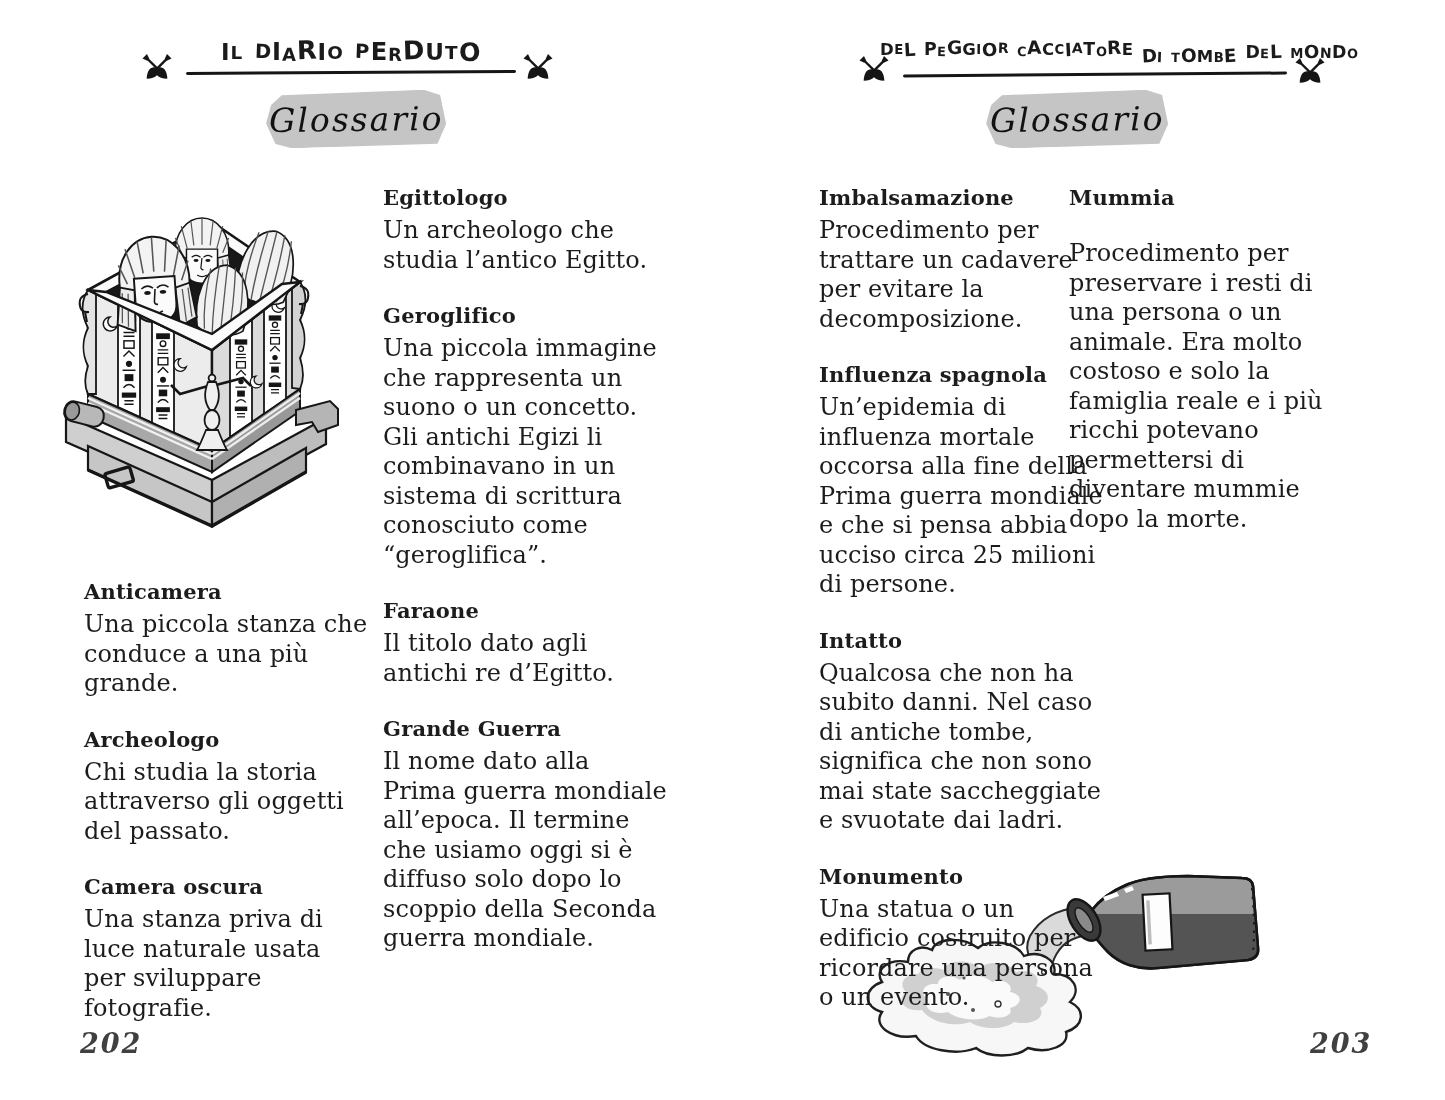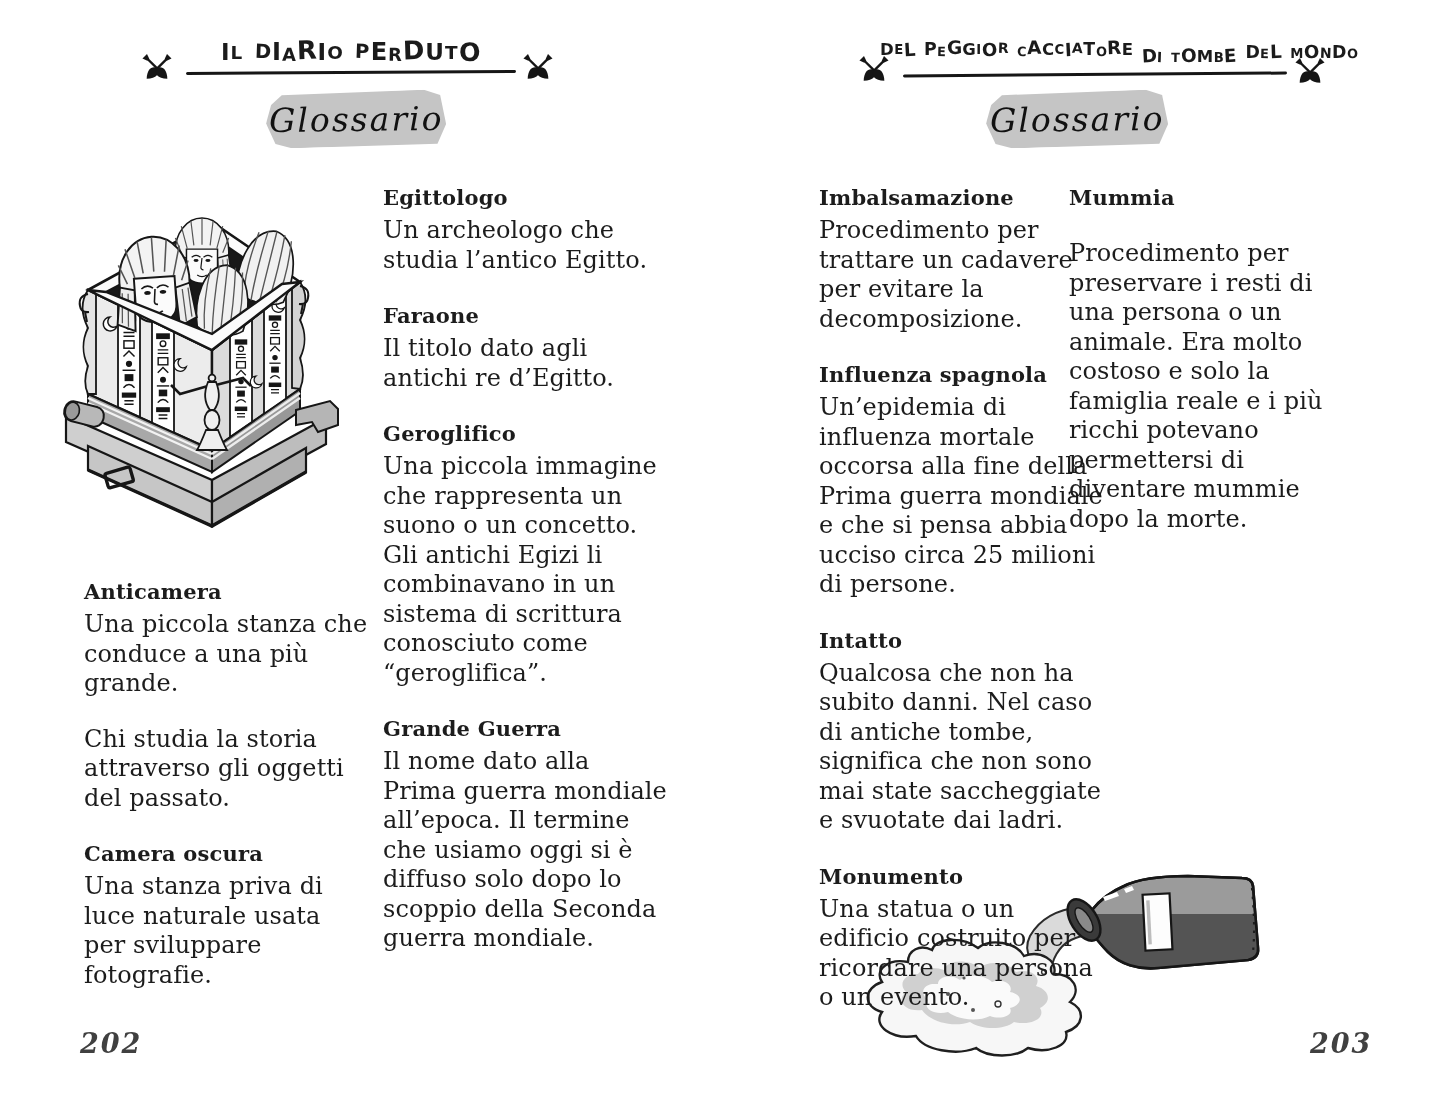--- a/index.html
+++ b/index.html
@@ -245,42 +245,43 @@
       <ellipse cx="236" cy="68" rx="6" ry="14" fill="#8a8a8a" stroke="#161616" stroke-width="1.4"></ellipse>
     </g>
   </svg>
 
   <div class="col" id="col-l1">
     <div class="entry">
       <h3>Anticamera</h3>
       <p>Una piccola stanza che conduce a una più grande.</p>
     </div>
     <div class="entry">
+      <h3>Archeologo</h3>
       <p>Chi studia la storia attraverso gli oggetti del passato.</p>
     </div>
     <div class="entry">
       <h3>Camera oscura</h3>
       <p>Una stanza priva di luce naturale usata per sviluppare fotografie.</p>
     </div>
   </div>
 
   <div class="col" id="col-l2">
     <div class="entry">
       <h3>Egittologo</h3>
       <p>Un archeologo che studia l’antico Egitto.</p>
     </div>
     <div class="entry">
+      <h3>Geroglifico</h3>
+      <p>Una piccola immagine che rappresenta un suono o un concetto. Gli antichi Egizi li combinavano in un sistema di scrittura conosciuto come “geroglifica”.</p>
+    </div>
+    <div class="entry">
       <h3>Faraone</h3>
       <p>Il titolo dato agli antichi re d’Egitto.</p>
     </div>
     <div class="entry">
-      <h3>Geroglifico</h3>
-      <p>Una piccola immagine che rappresenta un suono o un concetto. Gli antichi Egizi li combinavano in un sistema di scrittura conosciuto come “geroglifica”.</p>
-    </div>
-    <div class="entry">
       <h3>Grande Guerra</h3>
       <p>Il nome dato alla Prima guerra mondiale all’epoca. Il termine che usiamo oggi si è diffuso solo dopo lo scoppio della Seconda guerra mondiale.</p>
     </div>
   </div>
 
   <div class="col" id="col-r1">
     <div class="entry">
       <h3>Imbalsamazione</h3>
       <p>Procedimento per trattare un cadavere per evitare la decomposizione.</p>
     </div>

